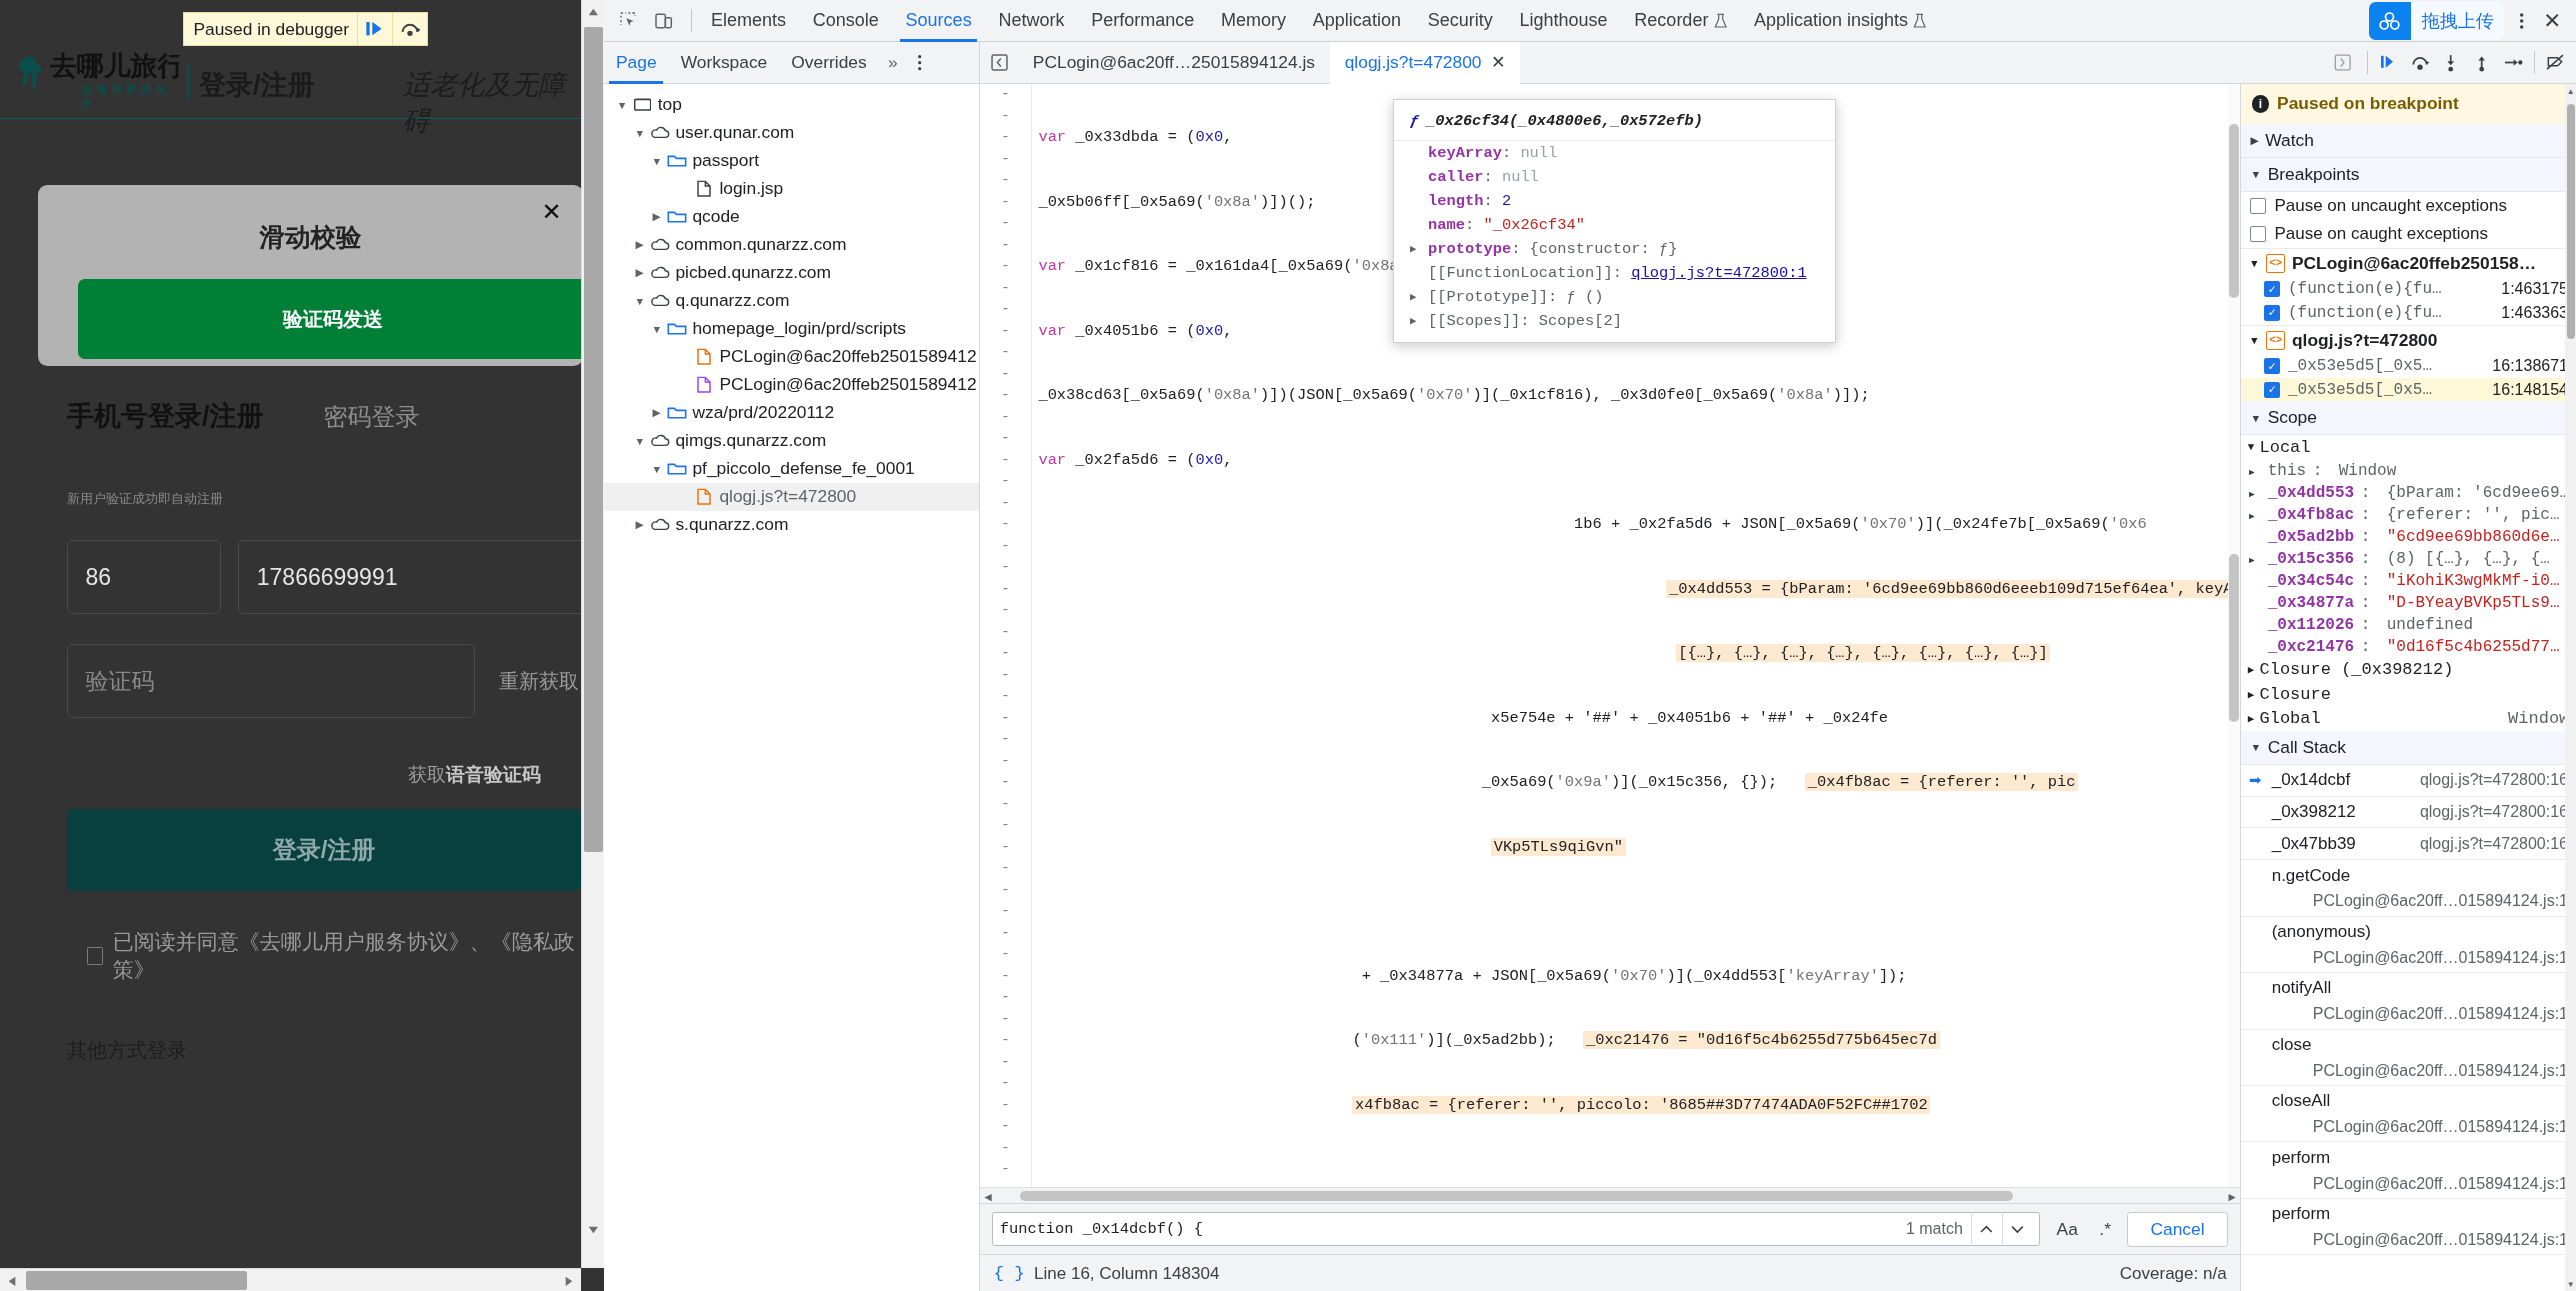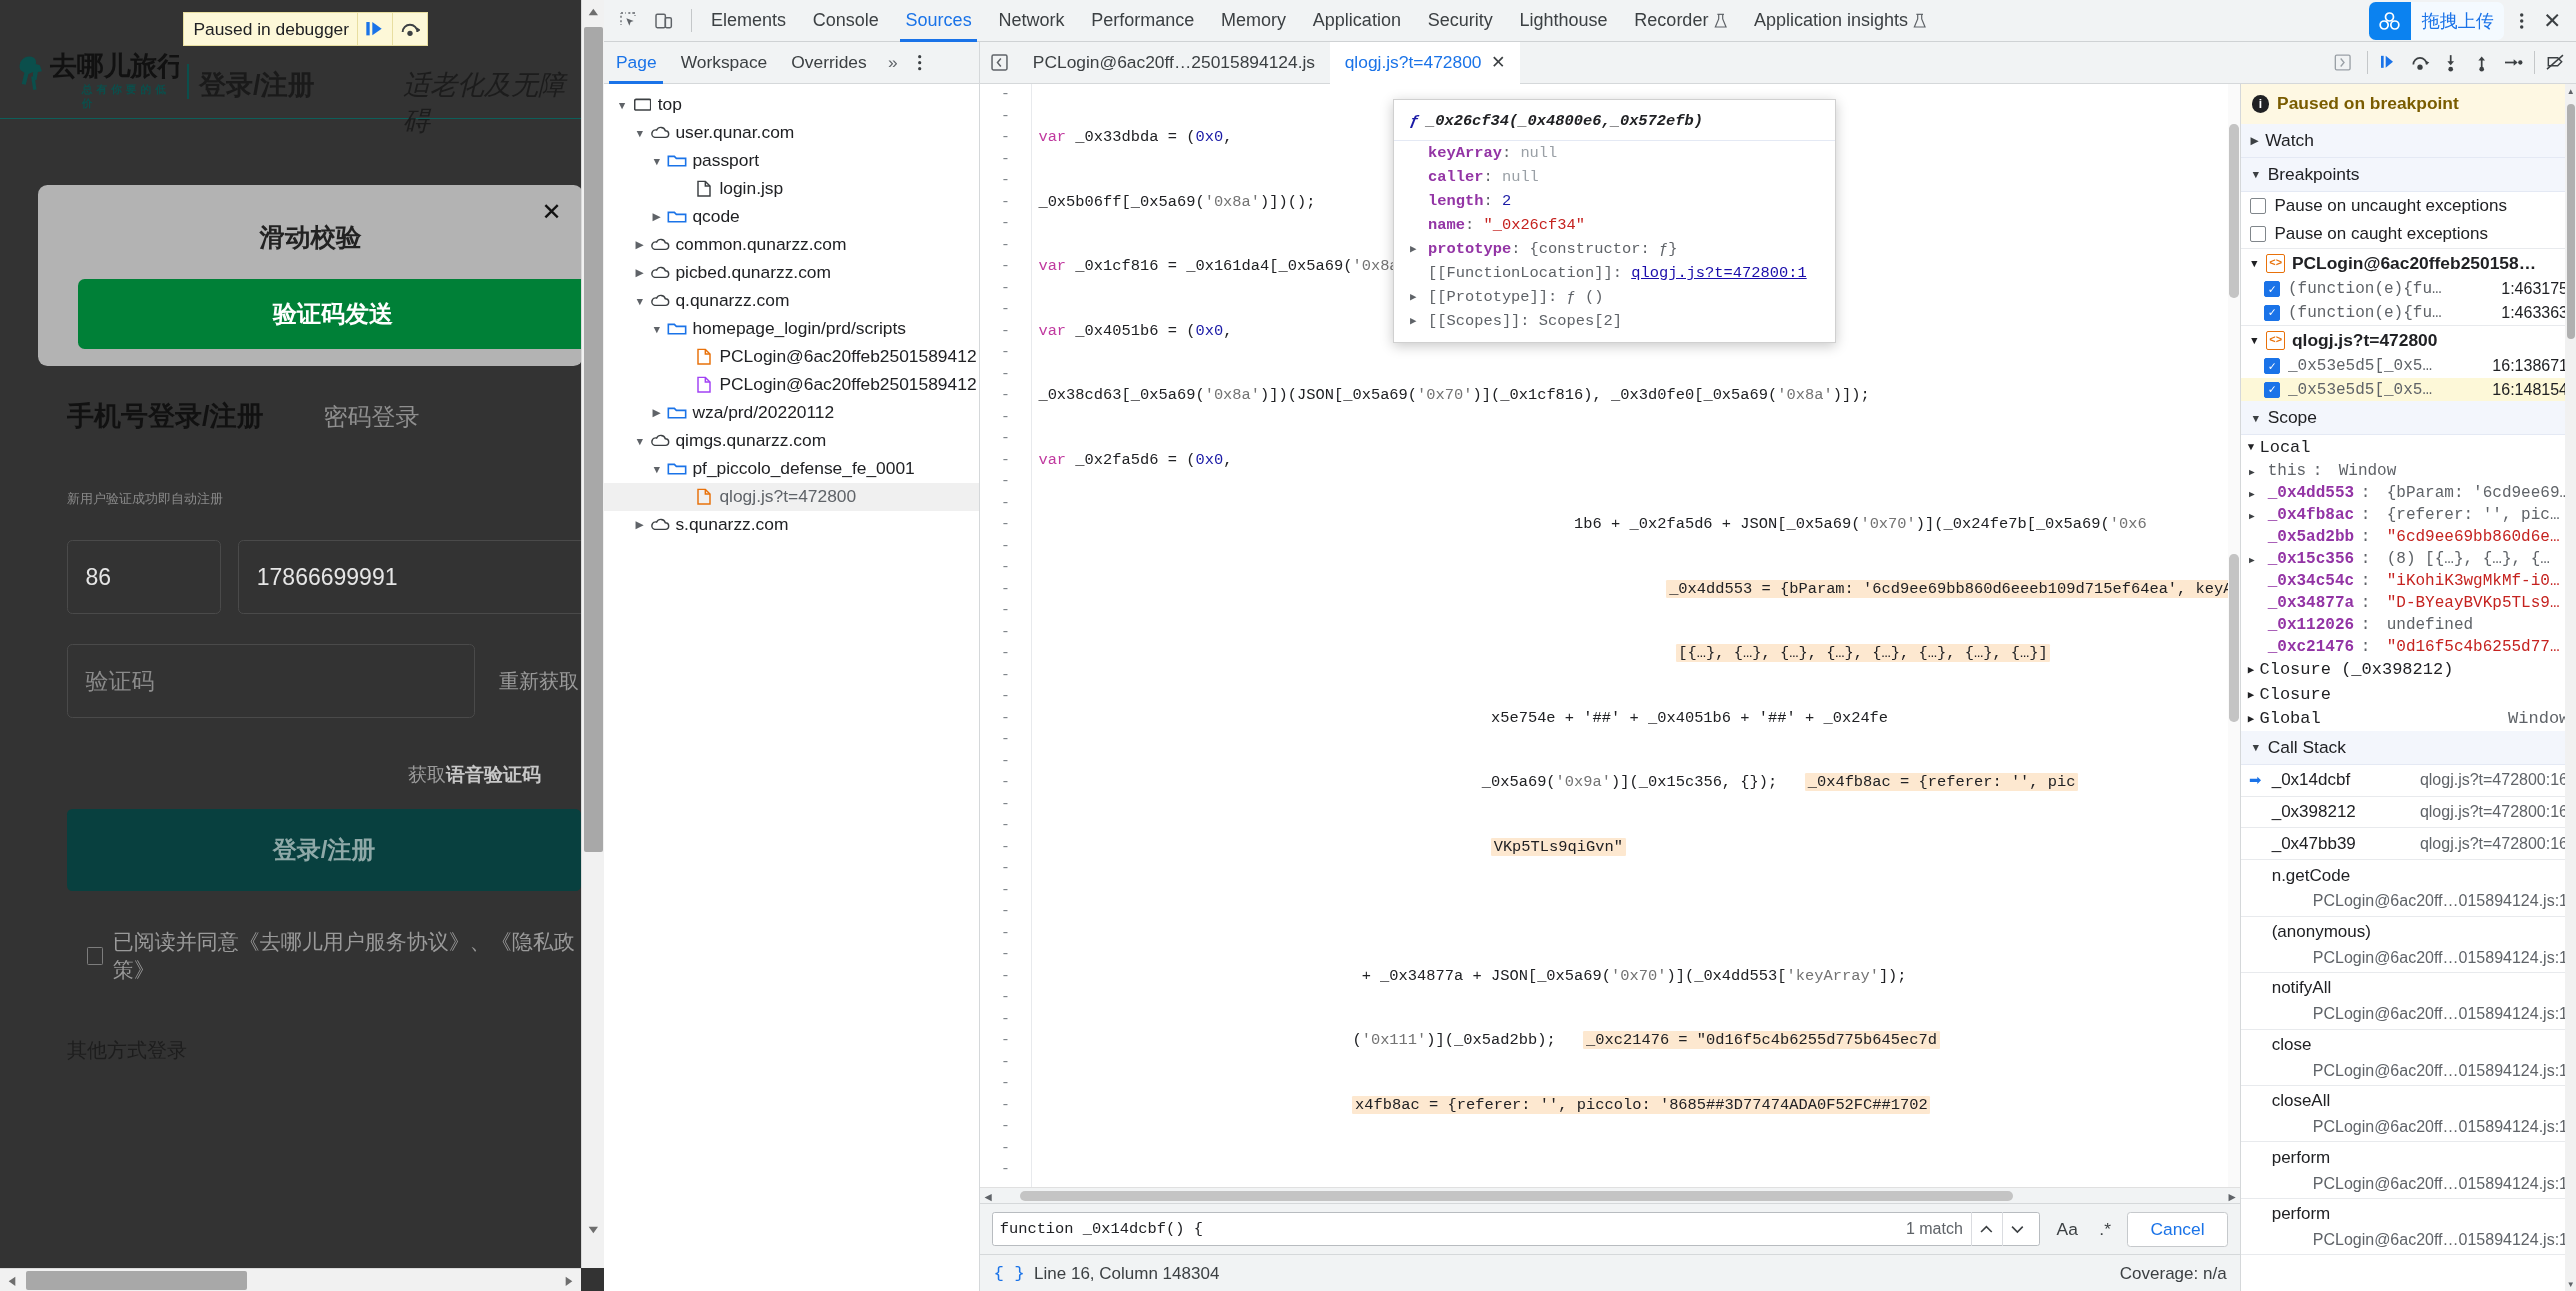--- a/index.html
+++ b/index.html
@@ -55,24 +55,24 @@
   .captcha-modal {
     position: absolute; left: 38px; top: 185px;
     width: 545px; height: 181px;
     background: #b3b3b3;
     border-radius: 9.4px;
     z-index: 40;
   }
   .captcha-title { position: absolute; left: 0; right: 0; top: 35px; text-align: center; font-size: 25.5px; font-weight: bold; color: #222; }
   .captcha-close { position: absolute; right: 21.5px; top: 14.8px; font-size: 24px; color: #111; cursor: pointer; line-height: 1; }
   .captcha-bar {
-    position: absolute; left: 40px; top: 94px; width: 510px; height: 70px;
+    position: absolute; left: 40px; top: 94px; width: 510px; height: 80px;
     background: #008037; border-radius: 6.7px;
     display: flex; align-items: center; justify-content: center;
-    color: #ffffff; font-size: 24px; font-weight: bold;
+    color: #ffffff; font-size: 20px; font-weight: bold;
   }
 
   .login-tabs { position: absolute; left: 67px; top: 398px; display: flex; gap: 60px; align-items: baseline; }
   .login-tab-active { font-size: 27px; font-weight: bold; color: #111; text-align: center; }
   .login-tab { font-size: 24px; color: #8f8f8f; }
 
   .reg-hint { position: absolute; left: 67px; top: 490px; font-size: 13px; color: #8a8a8a; }
   .field-row { position: absolute; left: 67px; top: 540px; display: flex; gap: 17.4px; }
   .field {
     border: 0.7px solid #4a4a4a; border-radius: 5.4px; height: 74px;

